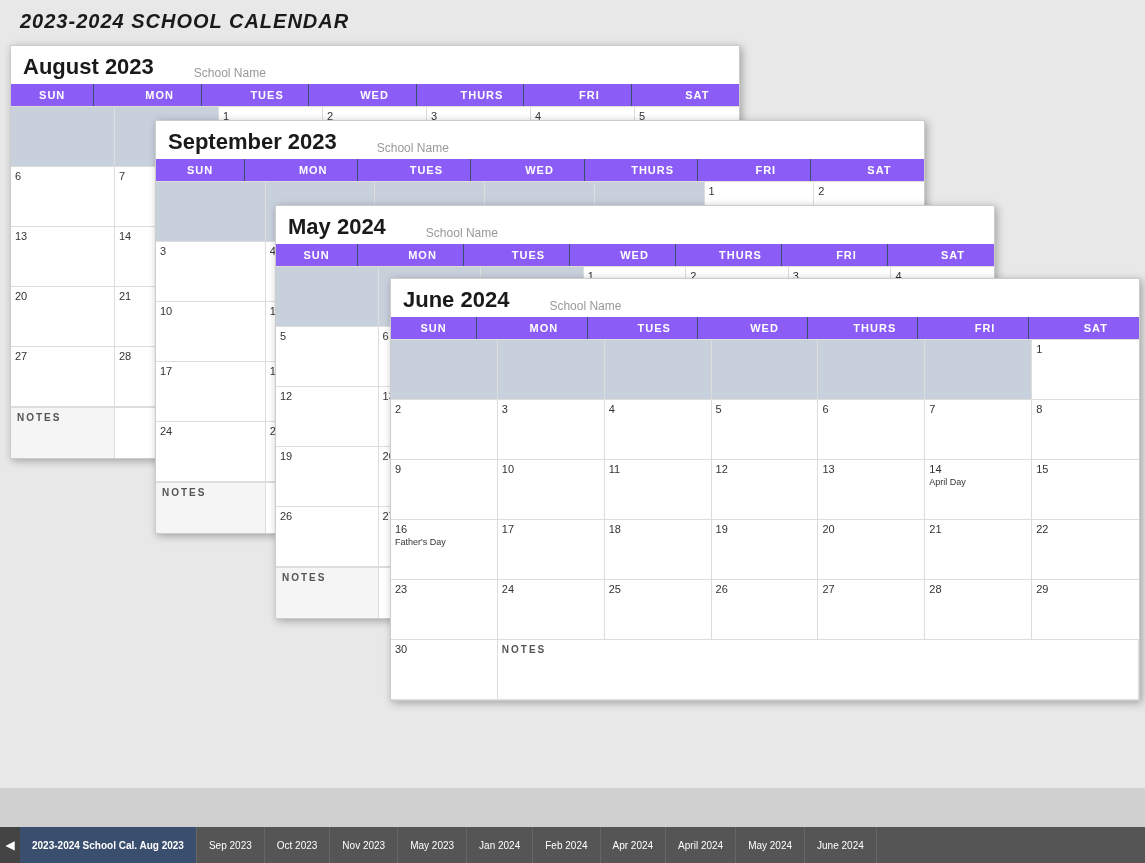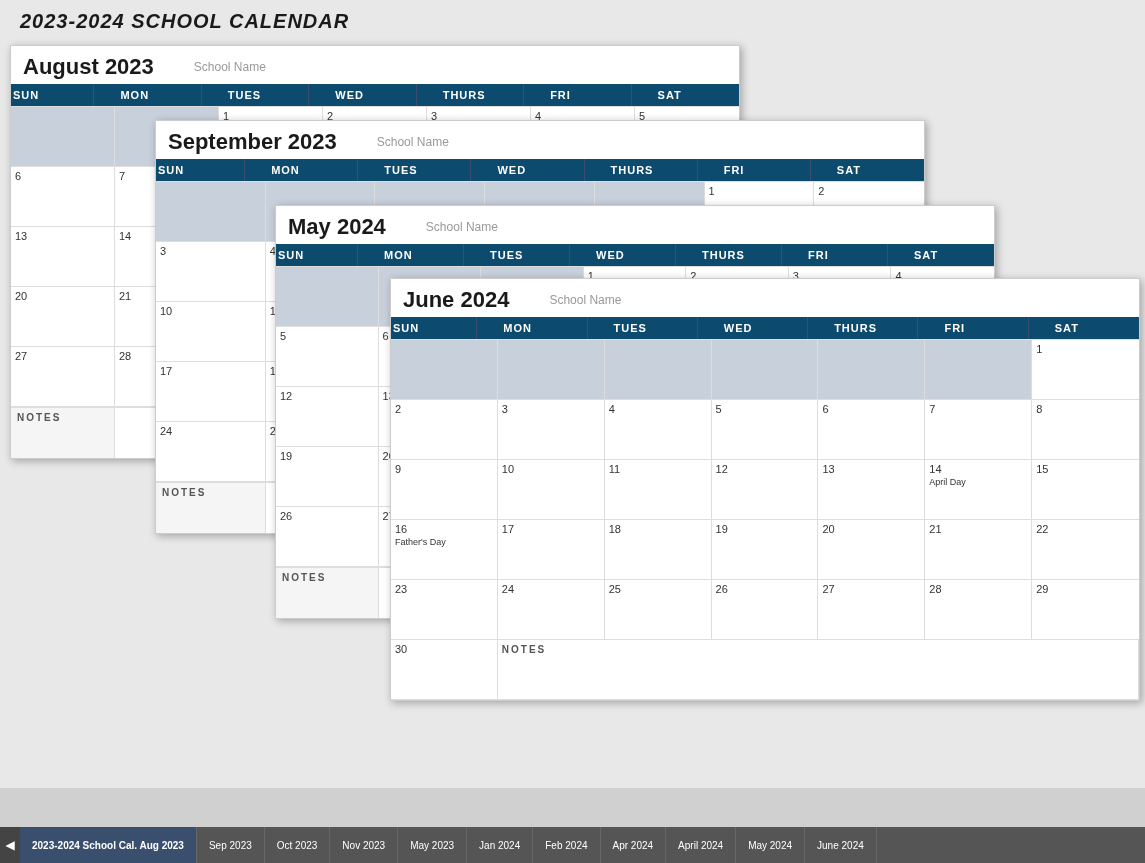--- a/index.html
+++ b/index.html
@@ -65,45 +65,45 @@
     
     .jun-card {
       top: 278px;
       left: 390px;
       width: 750px;
     }
 
     
     .cal-header {
       display: flex;
-      align-items: center;
+      align-items: flex-end;
       padding: 8px 12px 4px 12px;
       gap: 40px;
     }
 
     .cal-month-title {
       font-size: 22px;
       font-weight: 900;
       color: #1a1a1a;
     }
 
     .cal-school-name {
       font-size: 12px;
       color: #999;
       font-weight: 400;
     }
 
     
     .day-headers {
       display: grid;
-      background: #0c4a6e;
+      background: #8b5cf6;
       color: white;
       font-size: 11px;
       font-weight: 700;
-      text-align: left;
+      text-align: center;
       letter-spacing: 1px;
       gap: 24px;
     }
 
     .day-headers.cols7 { grid-template-columns: repeat(7, 1fr); }
 
     .day-header {
       padding: 5px 2px;
       border-right: 1px solid #3a4e6e;
     }

